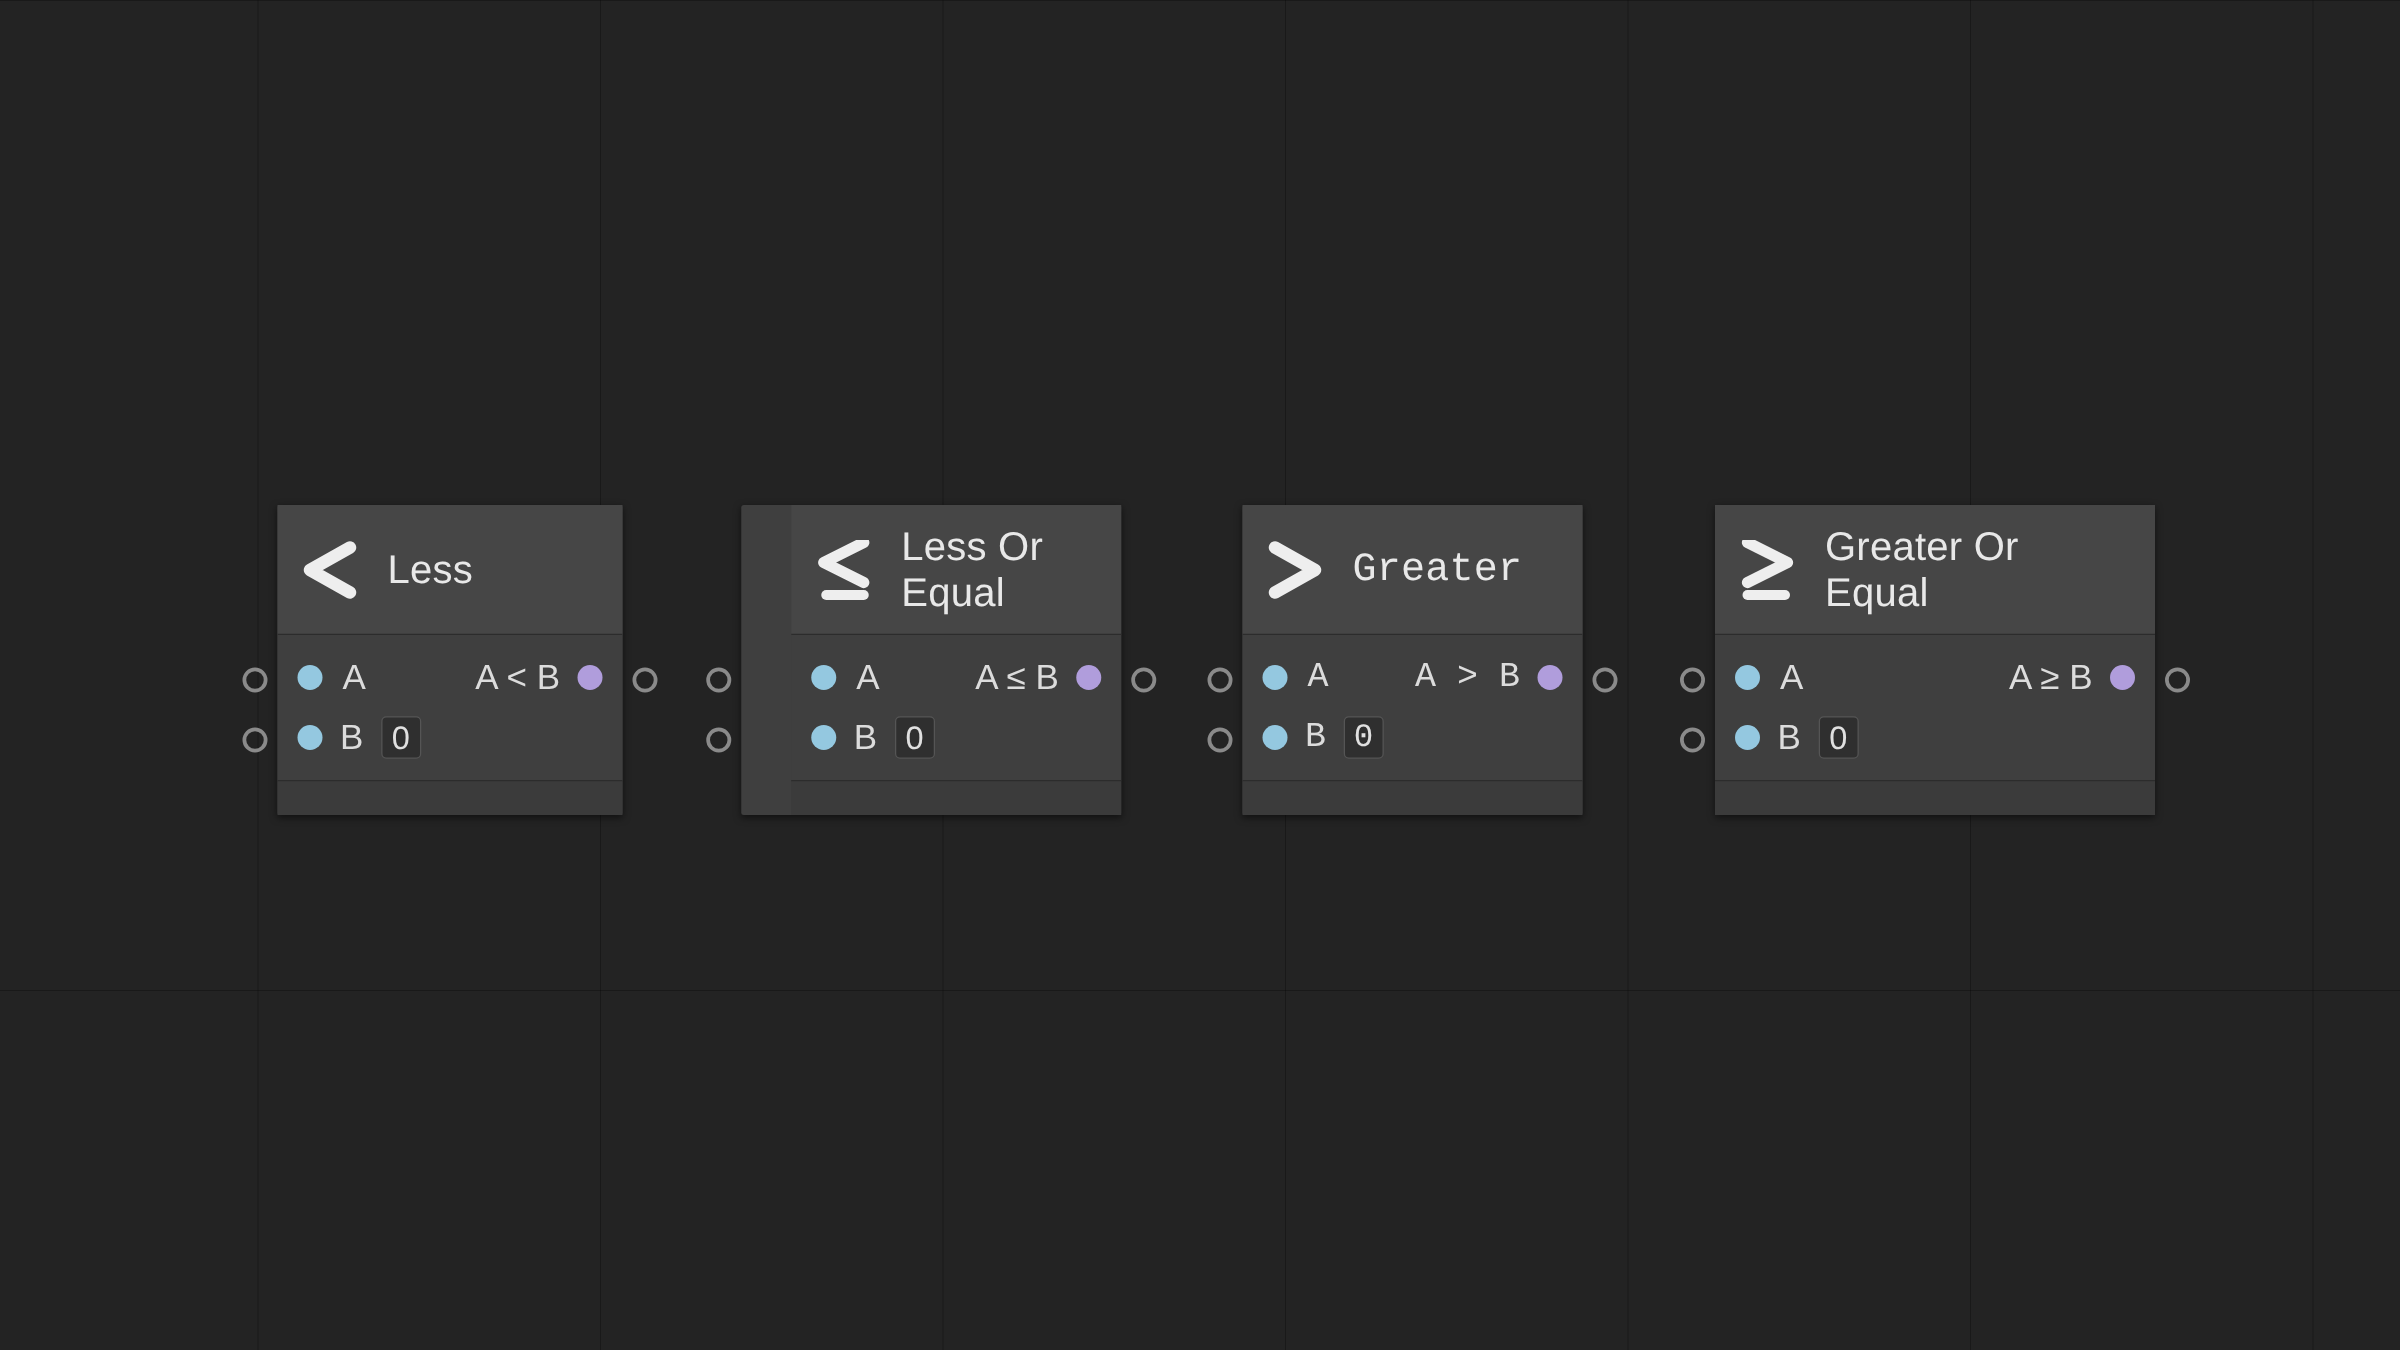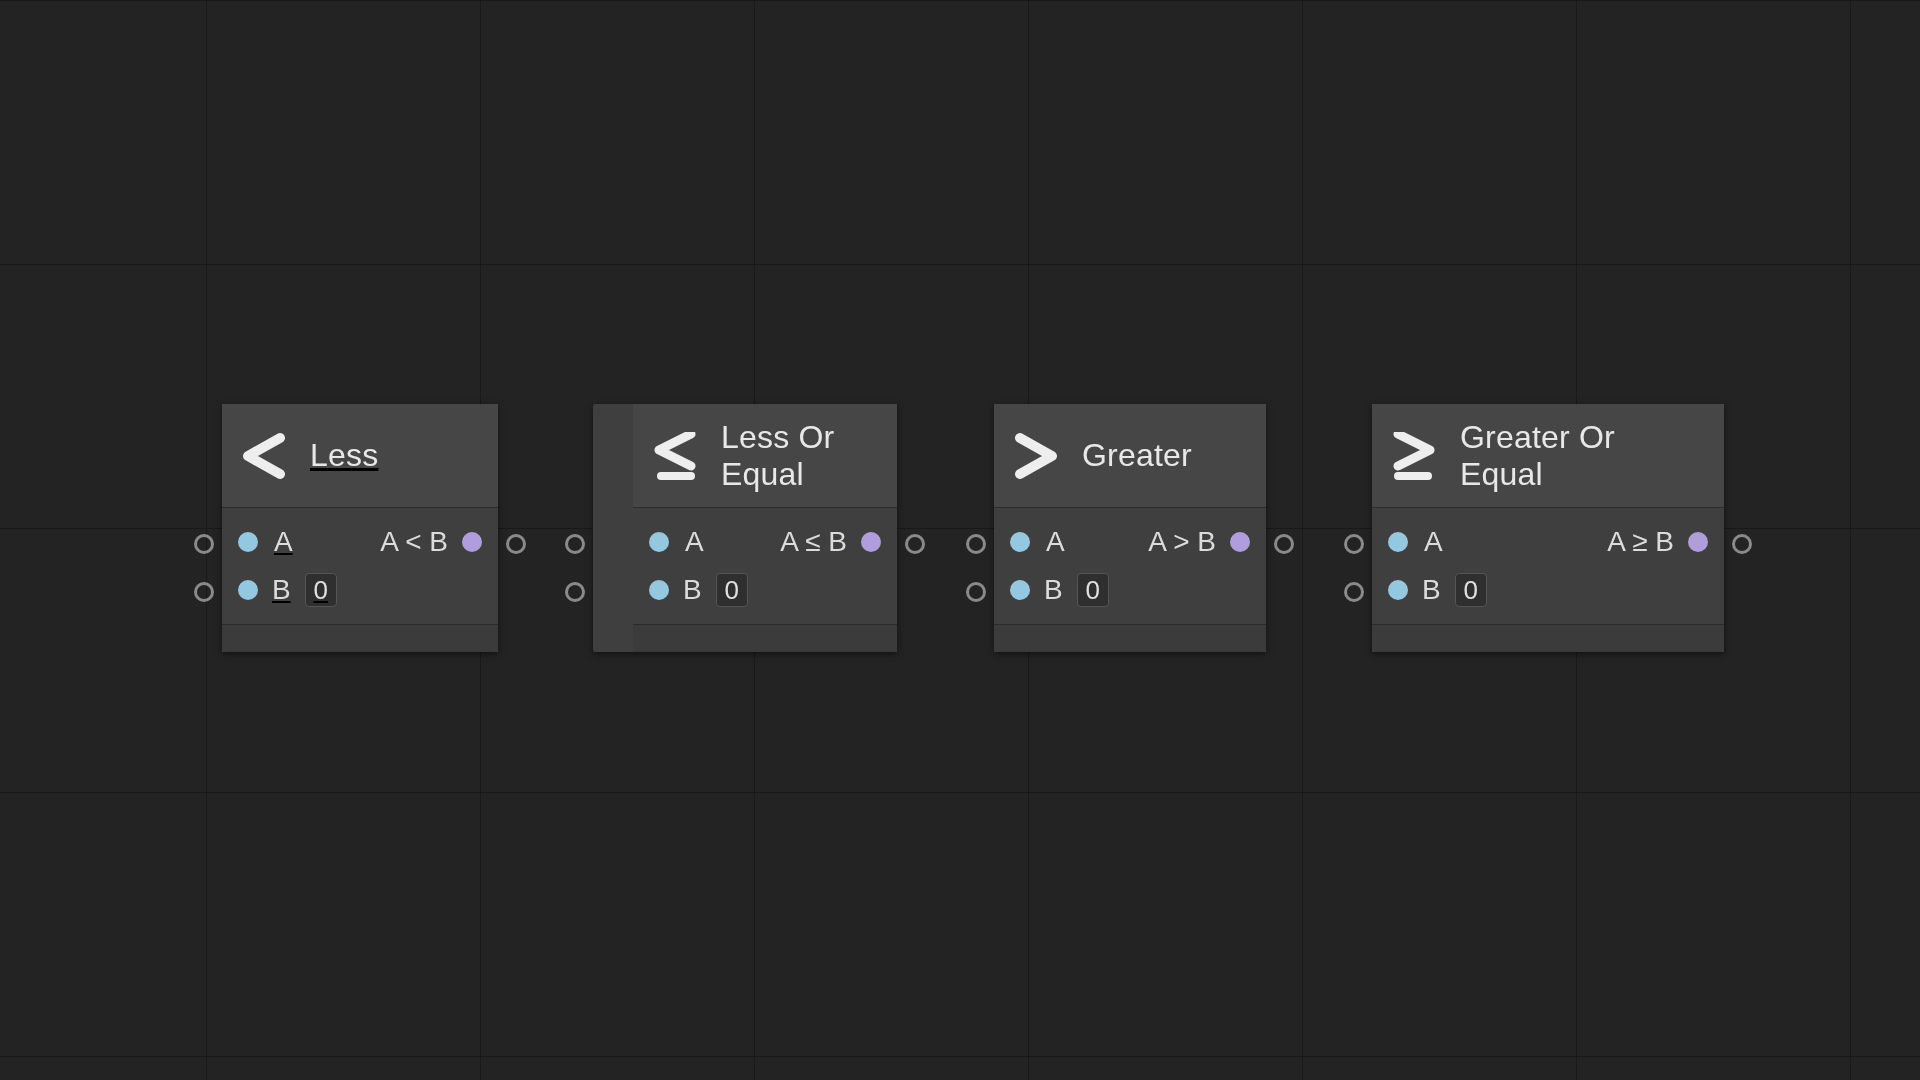--- a/index.html
+++ b/index.html
@@ -107,21 +107,21 @@
   .icon-slot { width: 48px; height: 48px; display:flex; align-items:center; justify-content:center; flex-shrink:0;}
   .icon-slot svg { width: 48px; height: 48px; }
 </style>
 </head>
 <body>
 
 <div class="grid-bg"></div>
 
 <div class="canvas">
 
-  <div class="node" style="left:222px; top:404px; width:276px;text-decoration:underline;">
+  <div class="node" style="left:222px; top:404px; width:276px;">
 
     <div class="ext-port" style="left:-28px; top:130px;"></div>
     <div class="ext-port" style="left:-28px; top:178px;"></div>
     <div class="ext-port" style="right:-28px; top:130px;"></div>
 
     <div class="node-header">
       <span class="icon-slot">
         <svg viewBox="0 0 48 48">
             <path d="M40 6 L8 24 L40 42" fill="none" stroke="#eee" stroke-width="10" stroke-linecap="round" stroke-linejoin="round"></path>
           </svg>
@@ -179,21 +179,21 @@
         <div class="input-b">
           <span class="port-dot port-blue"></span>
           <span class="port-label">B</span>
           <span class="val-field">0</span>
         </div>
       </div>
     </div>
     <div class="node-footer"></div>
   </div>
 
-  <div class="node" style="left:994px; top:404px; width:272px;">
+  <div class="node" style="left:994px; top:404px; width:272px;font-family:Liberation Mono, monospace;">
     <div class="ext-port" style="left:-28px; top:130px;"></div>
     <div class="ext-port" style="left:-28px; top:178px;"></div>
     <div class="ext-port" style="right:-28px; top:130px;"></div>
 
     <div class="node-header">
       <span class="icon-slot">
         <svg viewBox="0 0 48 48">
             <path d="M8 6 L40 24 L8 42" fill="none" stroke="#eee" stroke-width="10" stroke-linecap="round" stroke-linejoin="round"></path>
           </svg>
       </span>

